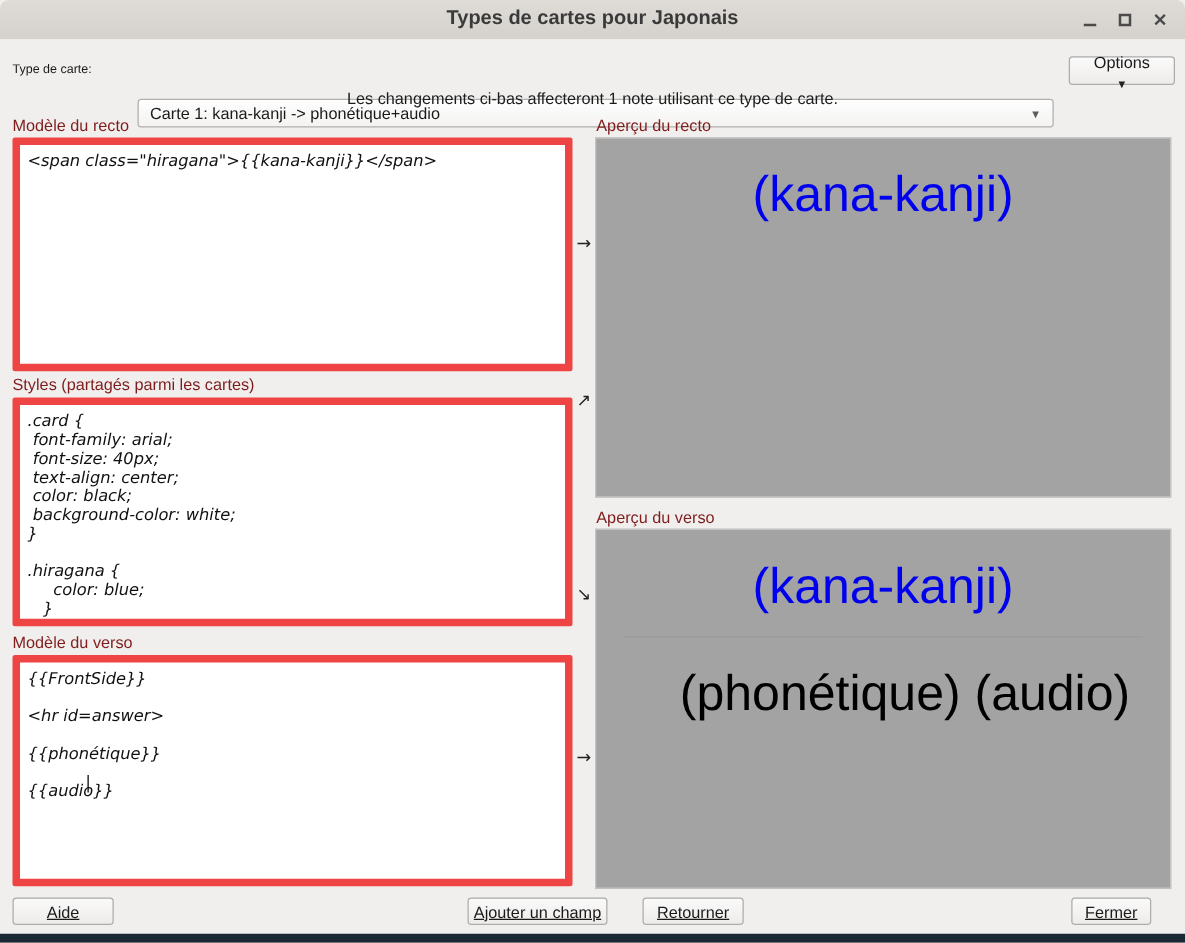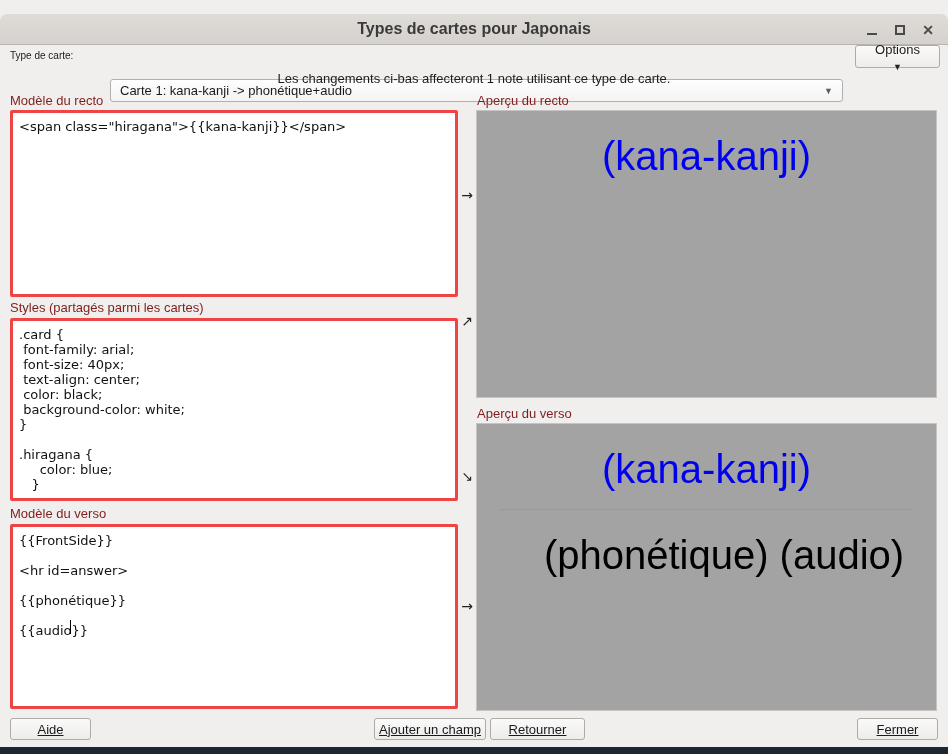--- a/index.html
+++ b/index.html
@@ -13,21 +13,21 @@
     overflow: hidden;
     color: #1a1a1a;
   }
 
   
   .titlebar {
     position: absolute; left: 0; top: 0; width: 948px; height: 31px;
     background: linear-gradient(#dfdcd7, #d5d1cc);
     border-bottom: 1px solid #b8b4af;
     border-radius: 7px 7px 0 0;
-    display: flex; align-items: center; justify-content: center; margin-top: 14px;
+    display: flex; align-items: center; justify-content: center;
   }
   .title { font-size: 16px; font-weight: bold; color: #3a3a3a; }
   .win-controls {
     position: absolute; right: 6px; top: 0; height: 31px;
     display: flex; align-items: center;
   }
   .win-btn {
     width: 28px; height: 31px;
     display: flex; align-items: center; justify-content: center;
     cursor: default;
@@ -61,26 +61,26 @@
     text-align: center; font-size: 13px; color: #1c1c1c;
   }
 
   
   .sec-label { position: absolute; font-size: 13px; color: #7f1d1d; }
 
   
   .editor-wrap { position: absolute; left: 10px; width: 448px; }
   .editor {
     width: 100%; height: 100%;
-    border: 3px solid #ef4444; border-radius: 2px;
+    border: 6px solid #ef4444; border-radius: 2px;
     background: #ffffff; color: #111;
     font-family: "DejaVu Sans", sans-serif;
     font-size: 13px; line-height: 15px;
     padding: 6px 6px; resize: none; outline: none;
-    white-space: pre-wrap; overflow: hidden;
+    white-space: pre-wrap; overflow: hidden; font-style: italic;
   }
   .caret {
     position: absolute; left: 60px; top: 96px;
     width: 1px; height: 14px; background: #000;
     pointer-events: none;
   }
 
   
   .gutter-arrow {
     position: absolute; left: 458px; width: 18px;
@@ -185,17 +185,17 @@
 
   <div class="sec-label" style="left:477px; top:406px;">Aperçu du verso</div>
   <div class="preview" style="top:423px;">
     <div style="color:#0000ee;">(kana-kanji)</div>
     <hr>
     <div style="color:#000000;padding-left:35px;">(phonétique) (audio)</div>
   </div>
 
   <button class="btn bottom-btn" style="left:10px; width:81px;">Aide</button>
   <button class="btn bottom-btn" style="left:374px; width:112px;">Ajouter un champ</button>
-  <button class="btn bottom-btn" style="left:490px; width:95px;text-align:right;">Retourner</button>
-  <button class="btn bottom-btn" style="left:857px; width:81px;">Fermer</button>
+  <button class="btn bottom-btn" style="left:514px; width:81px;text-align:right;">Retourner</button>
+  <button class="btn bottom-btn" style="left:857px; width:64px;">Fermer</button>
 
   <div class="dark-bar"></div>
 </div>
 
 </body></html>

